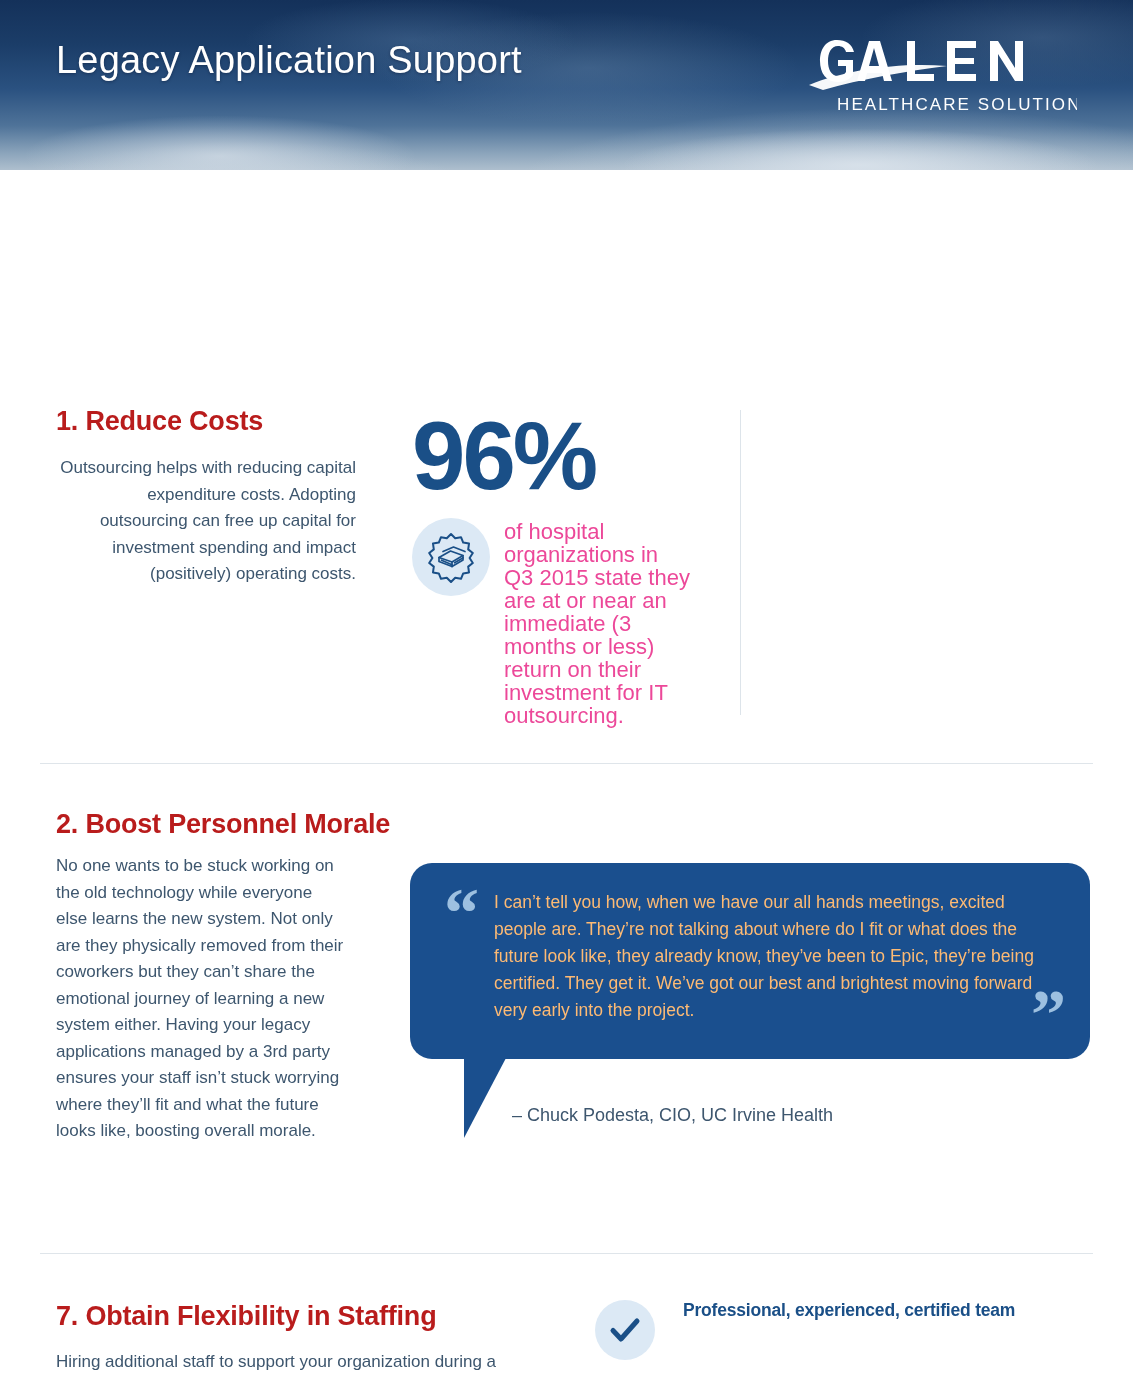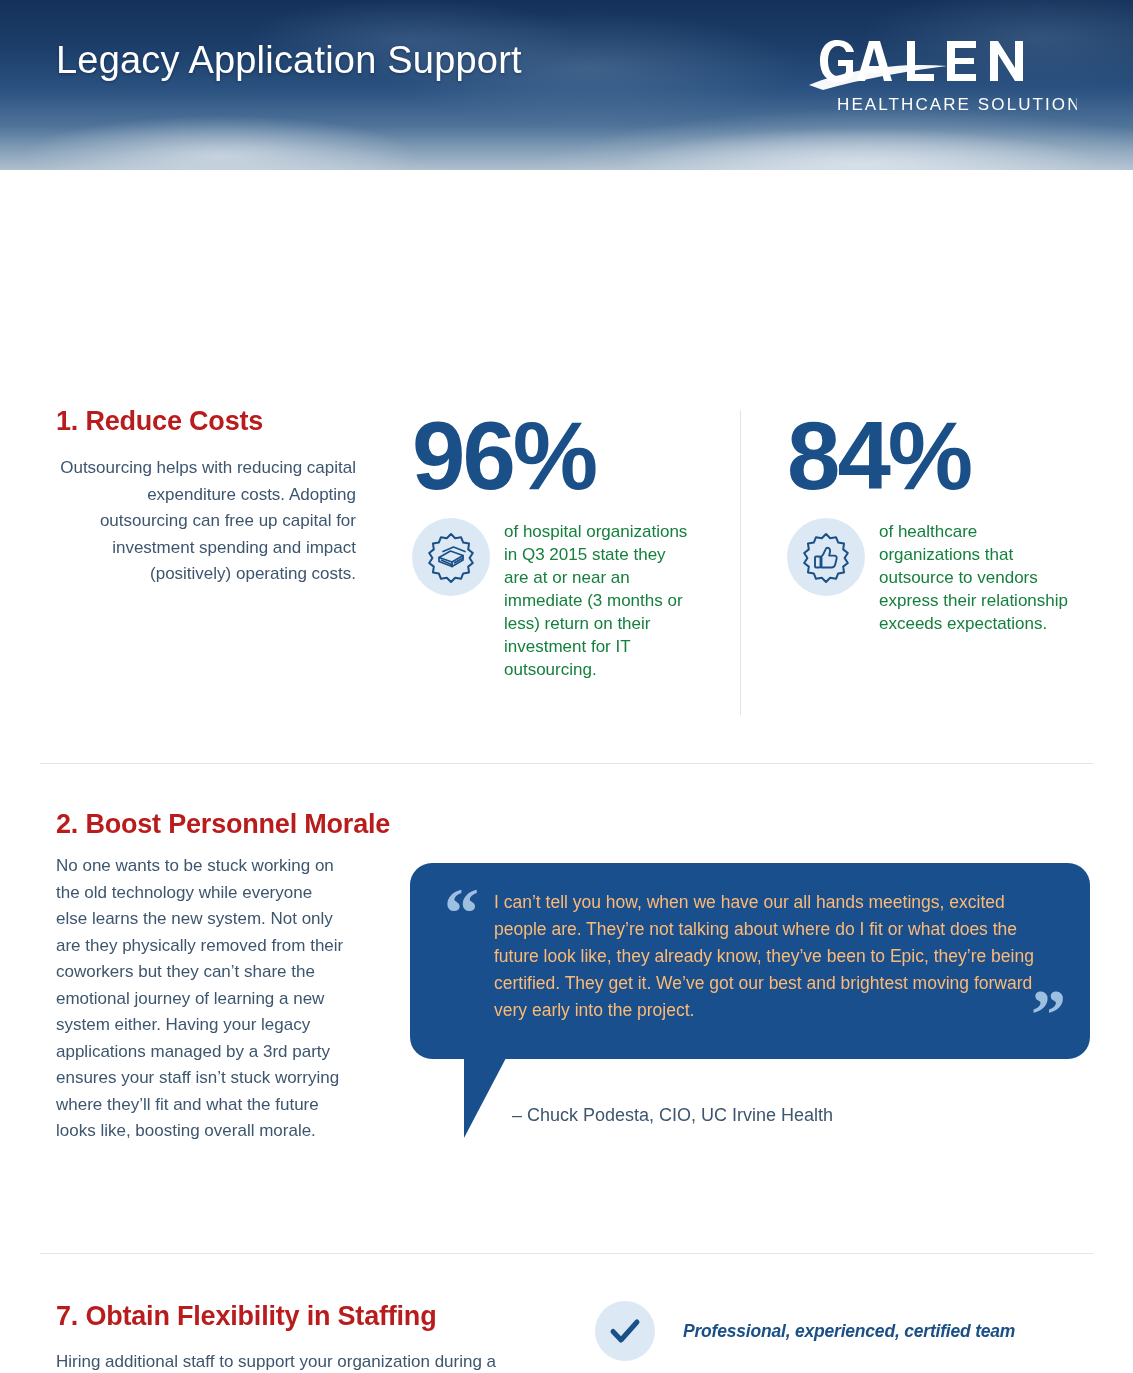--- a/index.html
+++ b/index.html
@@ -141,22 +141,22 @@
     min-width: 78px;
     border-radius: 50%;
     background: #dce9f5;
     display: flex;
     align-items: center;
     justify-content: center;
     margin-right: 14px;
   }
   .stat-badge svg { display: block; }
   .stat-caption {
-    color: #15803d;
-    font-size: 17px;
+    color: #ec4899;
+    font-size: 22px;
     line-height: 23px;
     padding-top: 2px;
   }
   #stat-90 .stat-caption { width: 186px; }
   #stat-84 .stat-caption { width: 190px; }
 
   
   #section-2 { position: absolute; top: 593px; left: 0; width: 1056px; height: 490px; }
   #s2-heading { position: absolute; left: 56px; top: 46px; }
   #s2-text { position: absolute; left: 56px; top: 90px; width: 290px; }
@@ -221,24 +221,23 @@
   }
 
   
   #section-3 { position: absolute; top: 1083px; left: 0; width: 1133px; height: 290px; }
   #s3-heading { position: absolute; left: 56px; top: 48px; }
   #s3-text { position: absolute; left: 56px; top: 96px; width: 490px; }
 
   .benefit-list { position: absolute; left: 595px; top: 47px; width: 500px; }
   .benefit-item {
     display: flex;
-    align-items: center;
+    align-items: flex-start;
     height: 62px;
     margin-bottom: 24px;
-    font-style: italic;
   }
   .benefit-badge {
     width: 60px; height: 60px; min-width: 60px;
     border-radius: 50%;
     background: #dce9f5;
     display: flex;
     align-items: center;
     justify-content: center;
     margin-right: 28px;
   }
@@ -305,35 +304,20 @@
               <path d="M16.5 29.2 L27 33.8"></path>
               <path d="M29.6 31.8 L38.2 26.8"></path>
               <path d="M18 20.5 L28.5 16 L40 20.5"></path>
             </g>
           </svg>
         </div>
         <div class="stat-caption">of hospital organizations in Q3 2015 state they are at or near an immediate (3 months or less) return on their investment for IT outsourcing.</div>
       </div>
     </div>
 
-    <div class="stat-block" id="stat-84">
-      <div class="stat-number">84%</div>
-      <div class="stat-row">
-        <div class="stat-badge">
-          <svg width="52" height="52" viewBox="0 0 52 52" aria-hidden="true">
-            <path d="M26 3 L30.2 7.2 L36 6.2 L38.2 11.6 L44 12.6 L43.2 18.4 L47.8 22 L44.6 27 L47.8 32 L43.2 35.6 L44 41.4 L38.2 42.4 L36 47.8 L30.2 46.8 L26 51 L21.8 46.8 L16 47.8 L13.8 42.4 L8 41.4 L8.8 35.6 L4.2 32 L7.4 27 L4.2 22 L8.8 18.4 L8 12.6 L13.8 11.6 L16 6.2 L21.8 7.2 Z" fill="none" stroke="#1a4f87" stroke-width="2" stroke-linejoin="round"></path>
-            <g fill="none" stroke="#1a4f87" stroke-width="1.9" stroke-linejoin="round" stroke-linecap="round">
-              <rect x="15" y="25.5" width="5.5" height="11" rx="1"></rect>
-              <path d="M21.5 26 L21.5 36.5 L31.5 36.5 C33.4 36.5 34.8 35.2 35.2 33.6 L36.6 27.6 C37 25.9 35.9 24.6 34.2 24.6 L29.2 24.6 L30 20.6 C30.4 18.5 29.3 16.8 27.6 16.8 C26.6 16.8 26 17.4 25.6 18.4 L23.2 23.4 C22.8 24.2 22.2 24.8 21.5 25.2 Z"></path>
-            </g>
-          </svg>
-        </div>
-        <div class="stat-caption">of healthcare organizations that outsource to vendors express their relationship exceeds expectations.</div>
-      </div>
-    </div>
   </div>
 
   <div class="divider" id="divider-1"></div>
 
   <div id="section-2">
     <h2 class="section-heading" id="s2-heading">2. Boost Personnel Morale</h2>
     <p class="body-text" id="s2-text">No one wants to be stuck working on the old technology while everyone else learns the new system. Not only are they physically removed from their coworkers but they can’t share the emotional journey of learning a new system either. Having your legacy applications managed by a 3rd party ensures your staff isn’t stuck worrying where they’ll fit and what the future looks like, boosting overall morale.</p>
 
     <div class="quote-wrap">
       <div class="quote-bubble">

